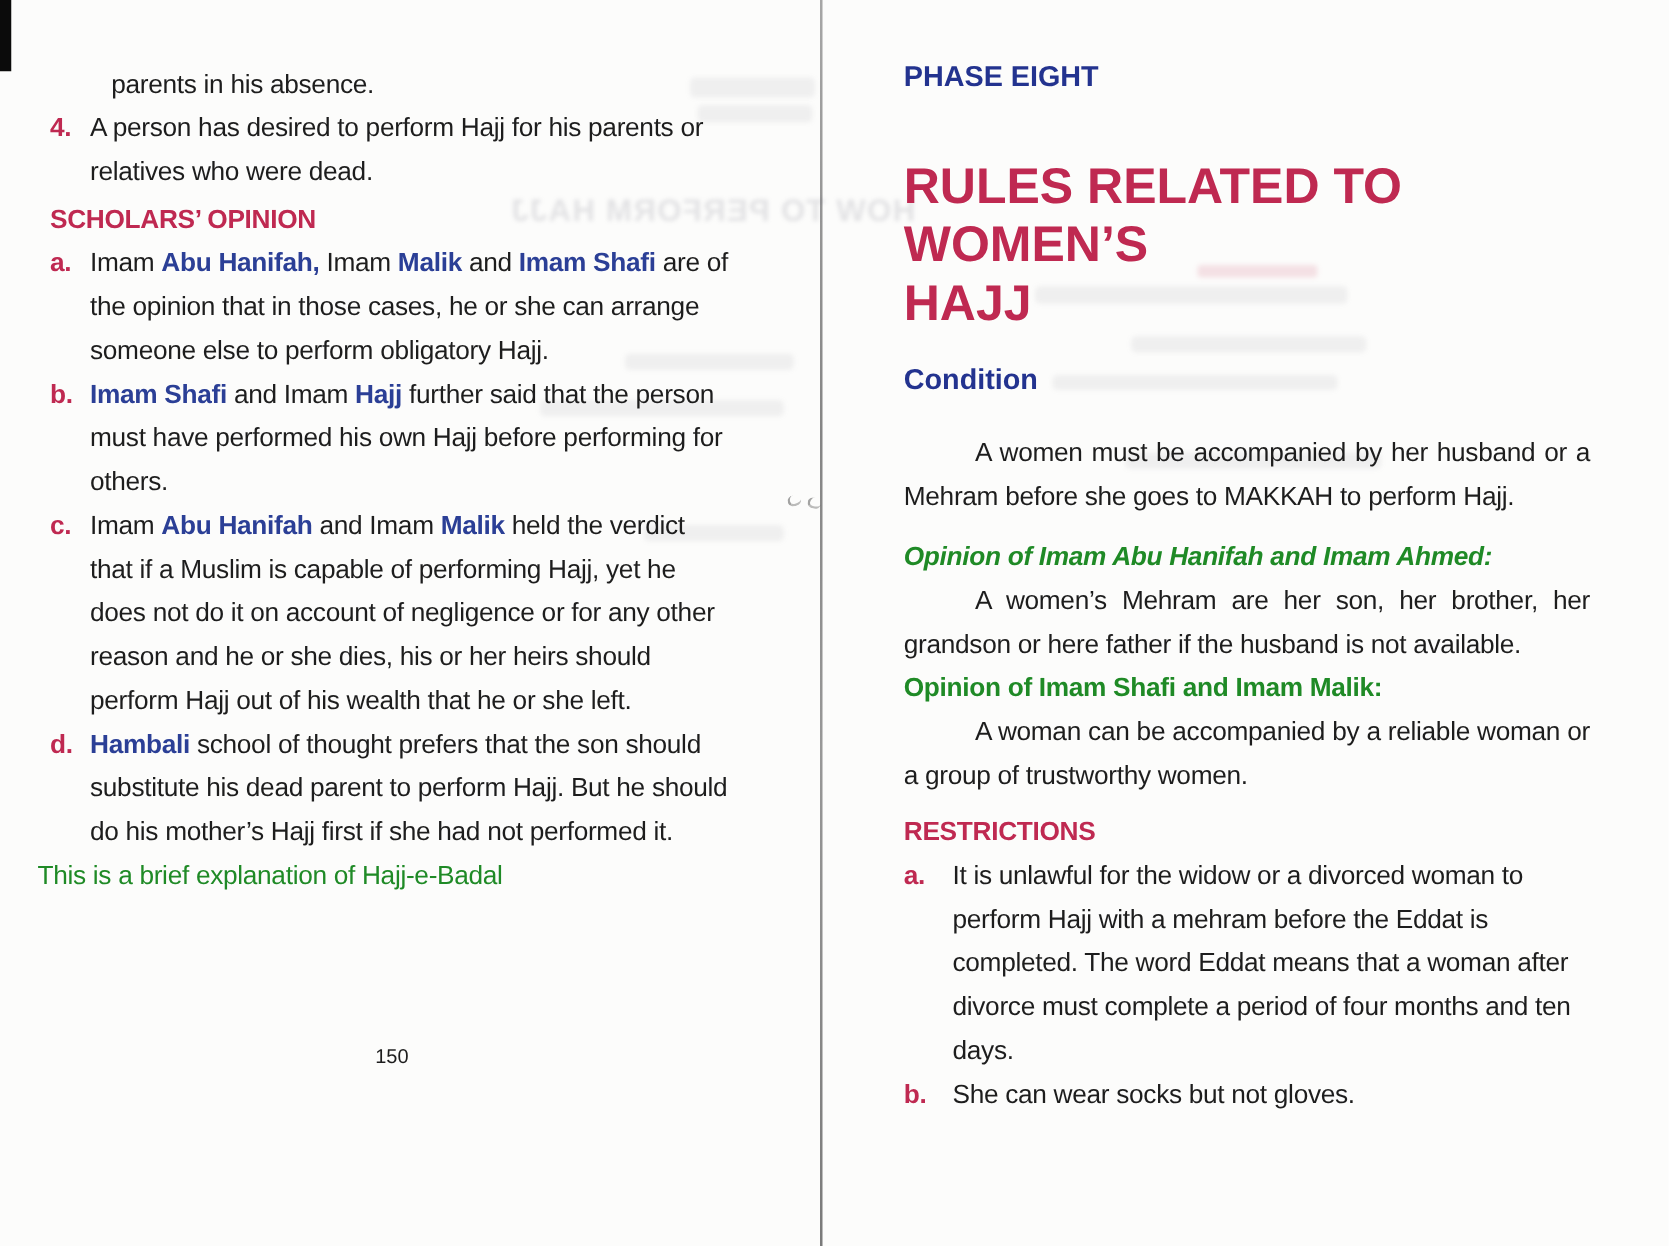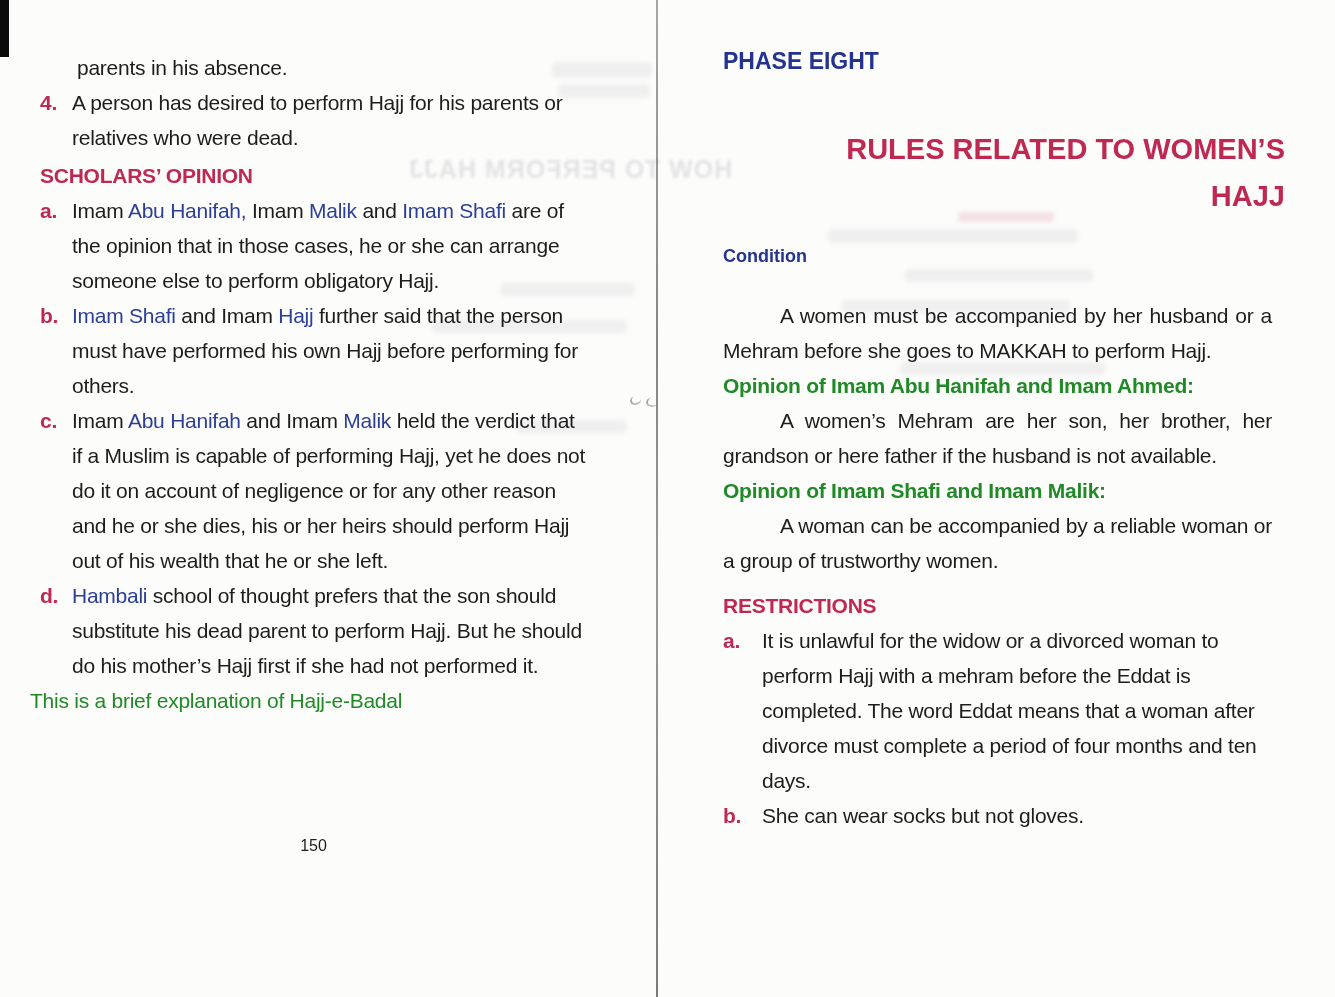--- a/index.html
+++ b/index.html
@@ -14,41 +14,41 @@
   
   .page{position:absolute;top:0;height:997px;font-size:21px;line-height:35px;letter-spacing:-0.25px;}
   .page-left{left:0;width:657px;padding:50px 0 0 40px;}
   .page-right{left:659px;width:676px;padding:46px 50px 0 64px;}
 
   .gutter-line{position:absolute;left:656px;top:0;width:2px;height:997px;
     background:linear-gradient(180deg,#8a8a8a 0%,#5d5d5d 35%,#777 60%,#4f4f4f 100%);opacity:.75;}
   .corner-strip{position:absolute;left:0;top:0;width:9px;height:57px;background:#0b0b0b;}
 
   
-  .hang-line{margin-left:37px;width:515px;}
+  .hang-line{margin-left:49px;width:515px;}
   .li{display:flex;width:547px;}
   .li .mk{flex:0 0 32px;font-weight:bold;color:var(--crimson);}
   .li .tx{width:515px;}
   .scholars-h{margin-top:3px;font-weight:bold;color:var(--crimson);}
-  .run-blue{color:var(--imam-blue);}
+  .run-blue{color:var(--imam-blue);font-weight:bold;}
   .run-ink{color:var(--ink);}
   .closing-note{color:var(--green);margin-left:-10px;}
   .pageno{font-size:16px;letter-spacing:0;}
   .pageno-left{margin-top:110px;width:547px;text-align:center;}
   .pageno-right{margin-top:7px;width:549px;text-align:center;}
 
   
   .phase-h{font-weight:bold;color:var(--navy);font-size:23px;line-height:30px;letter-spacing:0;}
-  .main-title{margin-top:50px;font-weight:bold;color:var(--crimson);font-size:29px;line-height:47px;
-    text-align:right;letter-spacing:0;}
-  .condition-h{margin-top:18px;font-weight:bold;color:var(--navy);font-size:18px;line-height:36px;letter-spacing:0;}
+  .main-title{margin-top:50px;font-weight:bold;color:var(--crimson);font-size:40px;line-height:47px;
+    text-align:left;letter-spacing:0;}
+  .condition-h{margin-top:18px;font-weight:bold;color:var(--navy);font-size:23px;line-height:36px;letter-spacing:0;}
   .para{margin-top:0;width:549px;text-align:justify;text-indent:57px;}
   .para.cond{margin-top:24px;}
   .opinion-h{font-weight:bold;color:var(--green);}
-  .opinion-h.first{}
+  .opinion-h.first{margin-top:13px;font-style:italic;}
   .restr-h{margin-top:10px;font-weight:bold;color:var(--crimson);}
   .rli{display:flex;width:549px;}
   .rli .mk{flex:0 0 39px;font-weight:bold;color:var(--crimson);}
   .rli .tx{width:510px;}
 
   
   .bleed{position:absolute;background:rgba(110,110,120,0.09);filter:blur(2px);border-radius:4px;}
   .bleed-pink{position:absolute;background:rgba(200,60,95,0.14);filter:blur(2px);border-radius:3px;}
   .ghost-text{position:absolute;transform:scaleX(-1);color:rgba(95,95,110,0.16);
     font-weight:bold;font-size:25px;filter:blur(1.5px);white-space:nowrap;letter-spacing:1px;}

